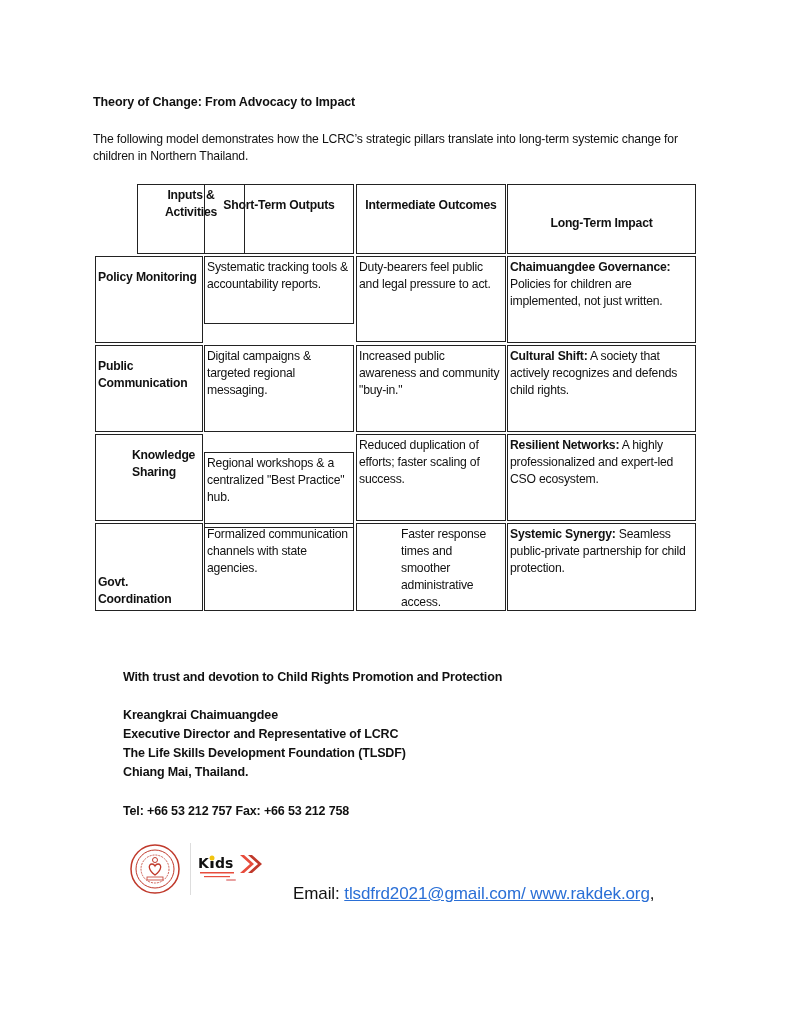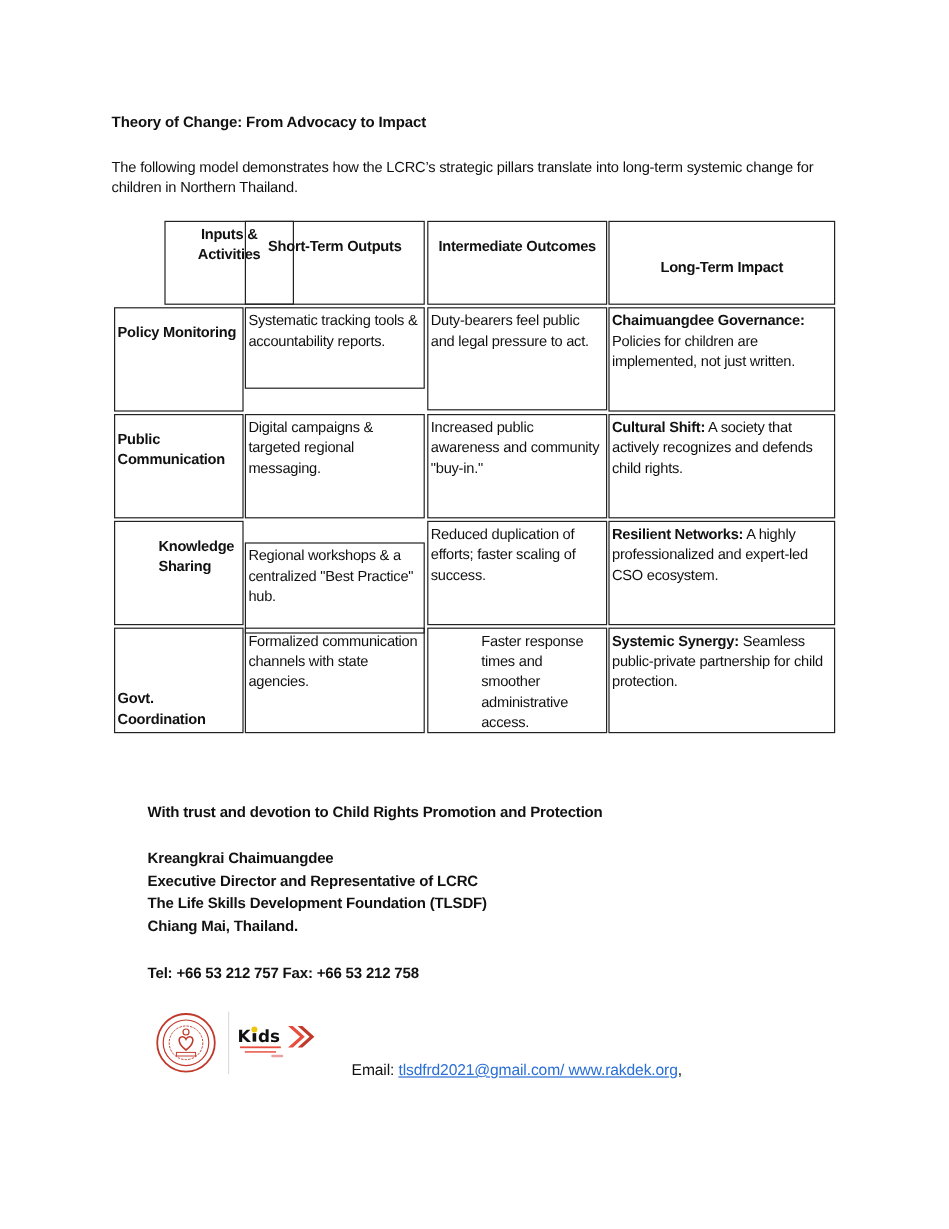--- a/index.html
+++ b/index.html
@@ -11,21 +11,21 @@
   .cell { position: absolute; box-sizing: border-box; border: 1.6px solid #222;
           font-size: 12.2px; line-height: 17px; padding: 2px 2px; letter-spacing: -0.2px; }
   .cell.hdr { font-weight: bold; text-align: center; display: flex; }
   .cell.hdr .txt { margin: auto; margin-top: 0; }
   .cell.label { font-weight: bold; display: flex; align-items: flex-start; }
   .cell.label .txt { margin-top: 10px; }
   b { font-weight: bold; }
   .closing { left: 123px; top: 670px; font-size: 12.5px; font-weight: bold; letter-spacing: -0.15px; }
   .sig { left: 123px; top: 706px; font-size: 12.5px; font-weight: bold; line-height: 19px; letter-spacing: -0.15px; }
   .addr { left: 123px; top: 802px; font-size: 12.5px; font-weight: bold; line-height: 19px; letter-spacing: -0.15px; }
-  .email { left: 293px; top: 884px; font-size: 13px; letter-spacing: -0.1px; }
+  .email { left: 293px; top: 884px; font-size: 17px; letter-spacing: -0.1px; }
   .email a { color: #2a6fd6; text-decoration: underline; }
   .logo1 { left: 124px; top: 843px; width: 62px; height: 52px; }
   .vdiv { left: 190px; top: 843px; width: 1px; height: 52px; background: #ddd; }
   .logo2 { left: 196px; top: 852px; width: 74px; height: 32px; }
 </style>
 </head>
 <body>
 
 <div class="abs title">Theory of Change: From Advocacy to Impact</div>
 <div class="abs intro">The following model demonstrates how the LCRC’s strategic pillars translate into long-term systemic change for children in Northern Thailand.</div>

